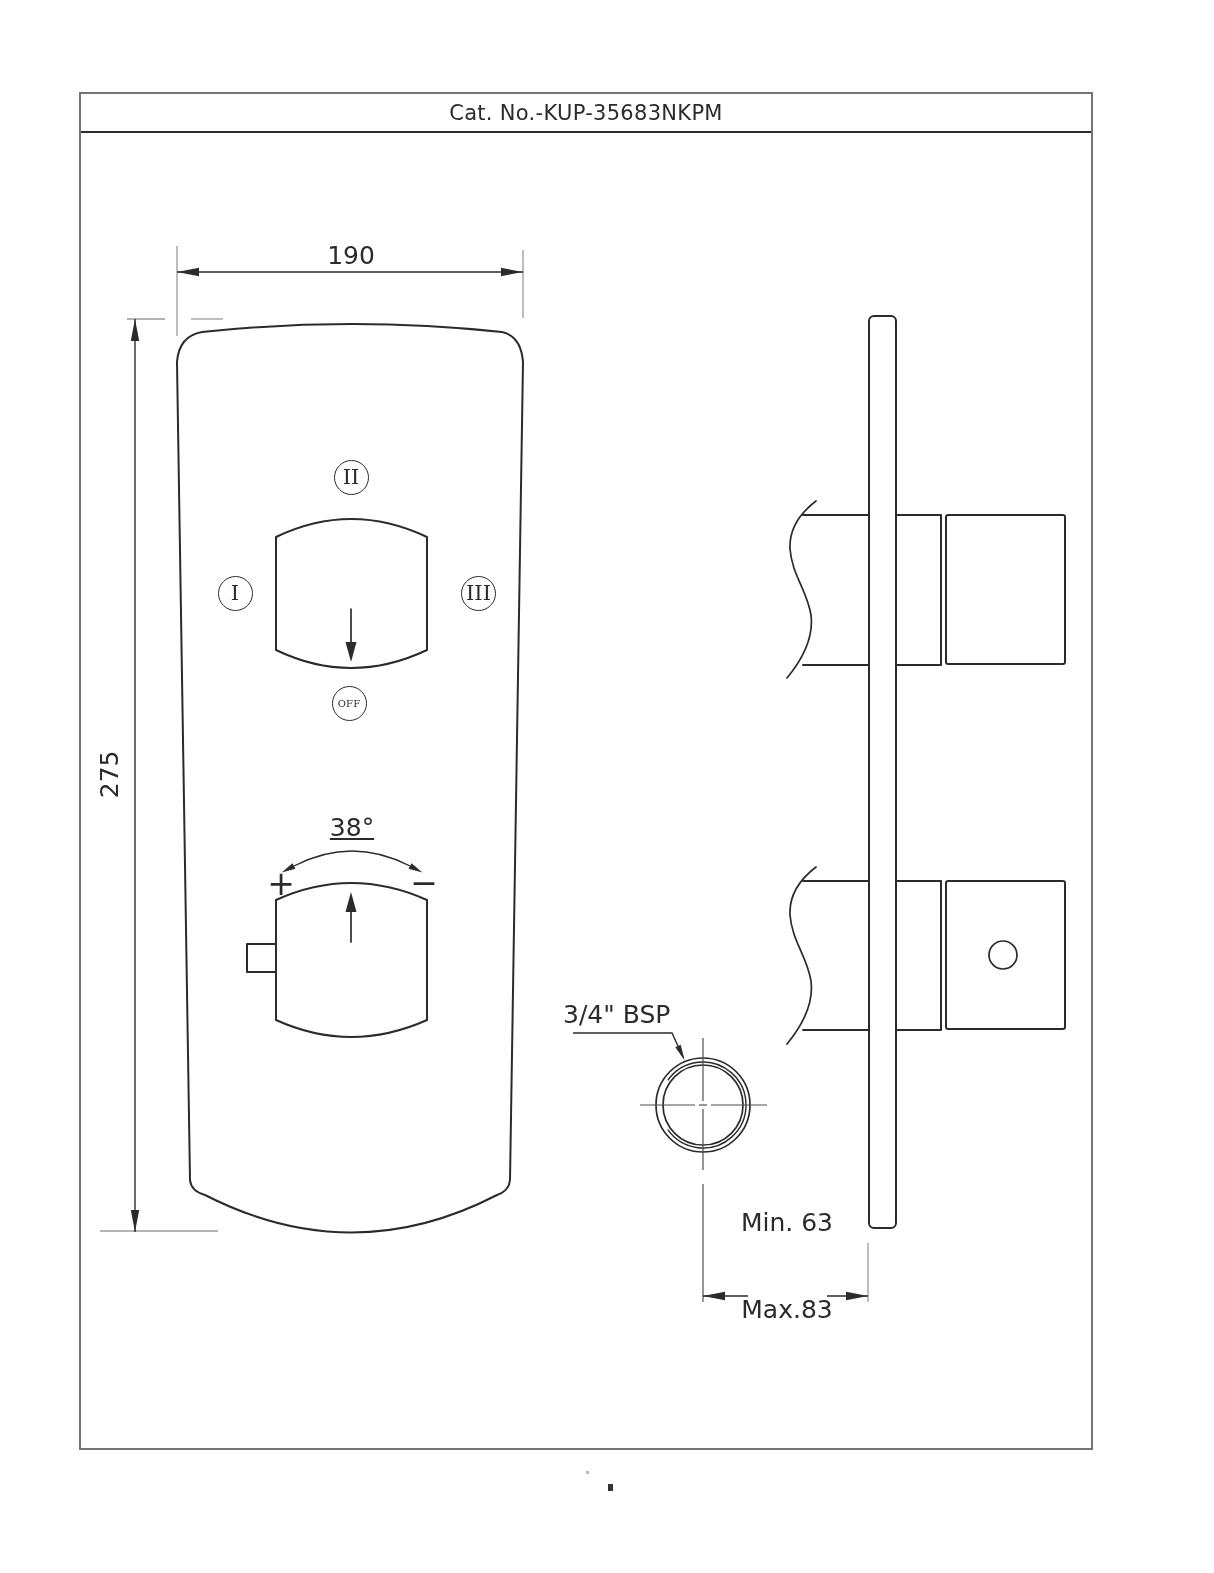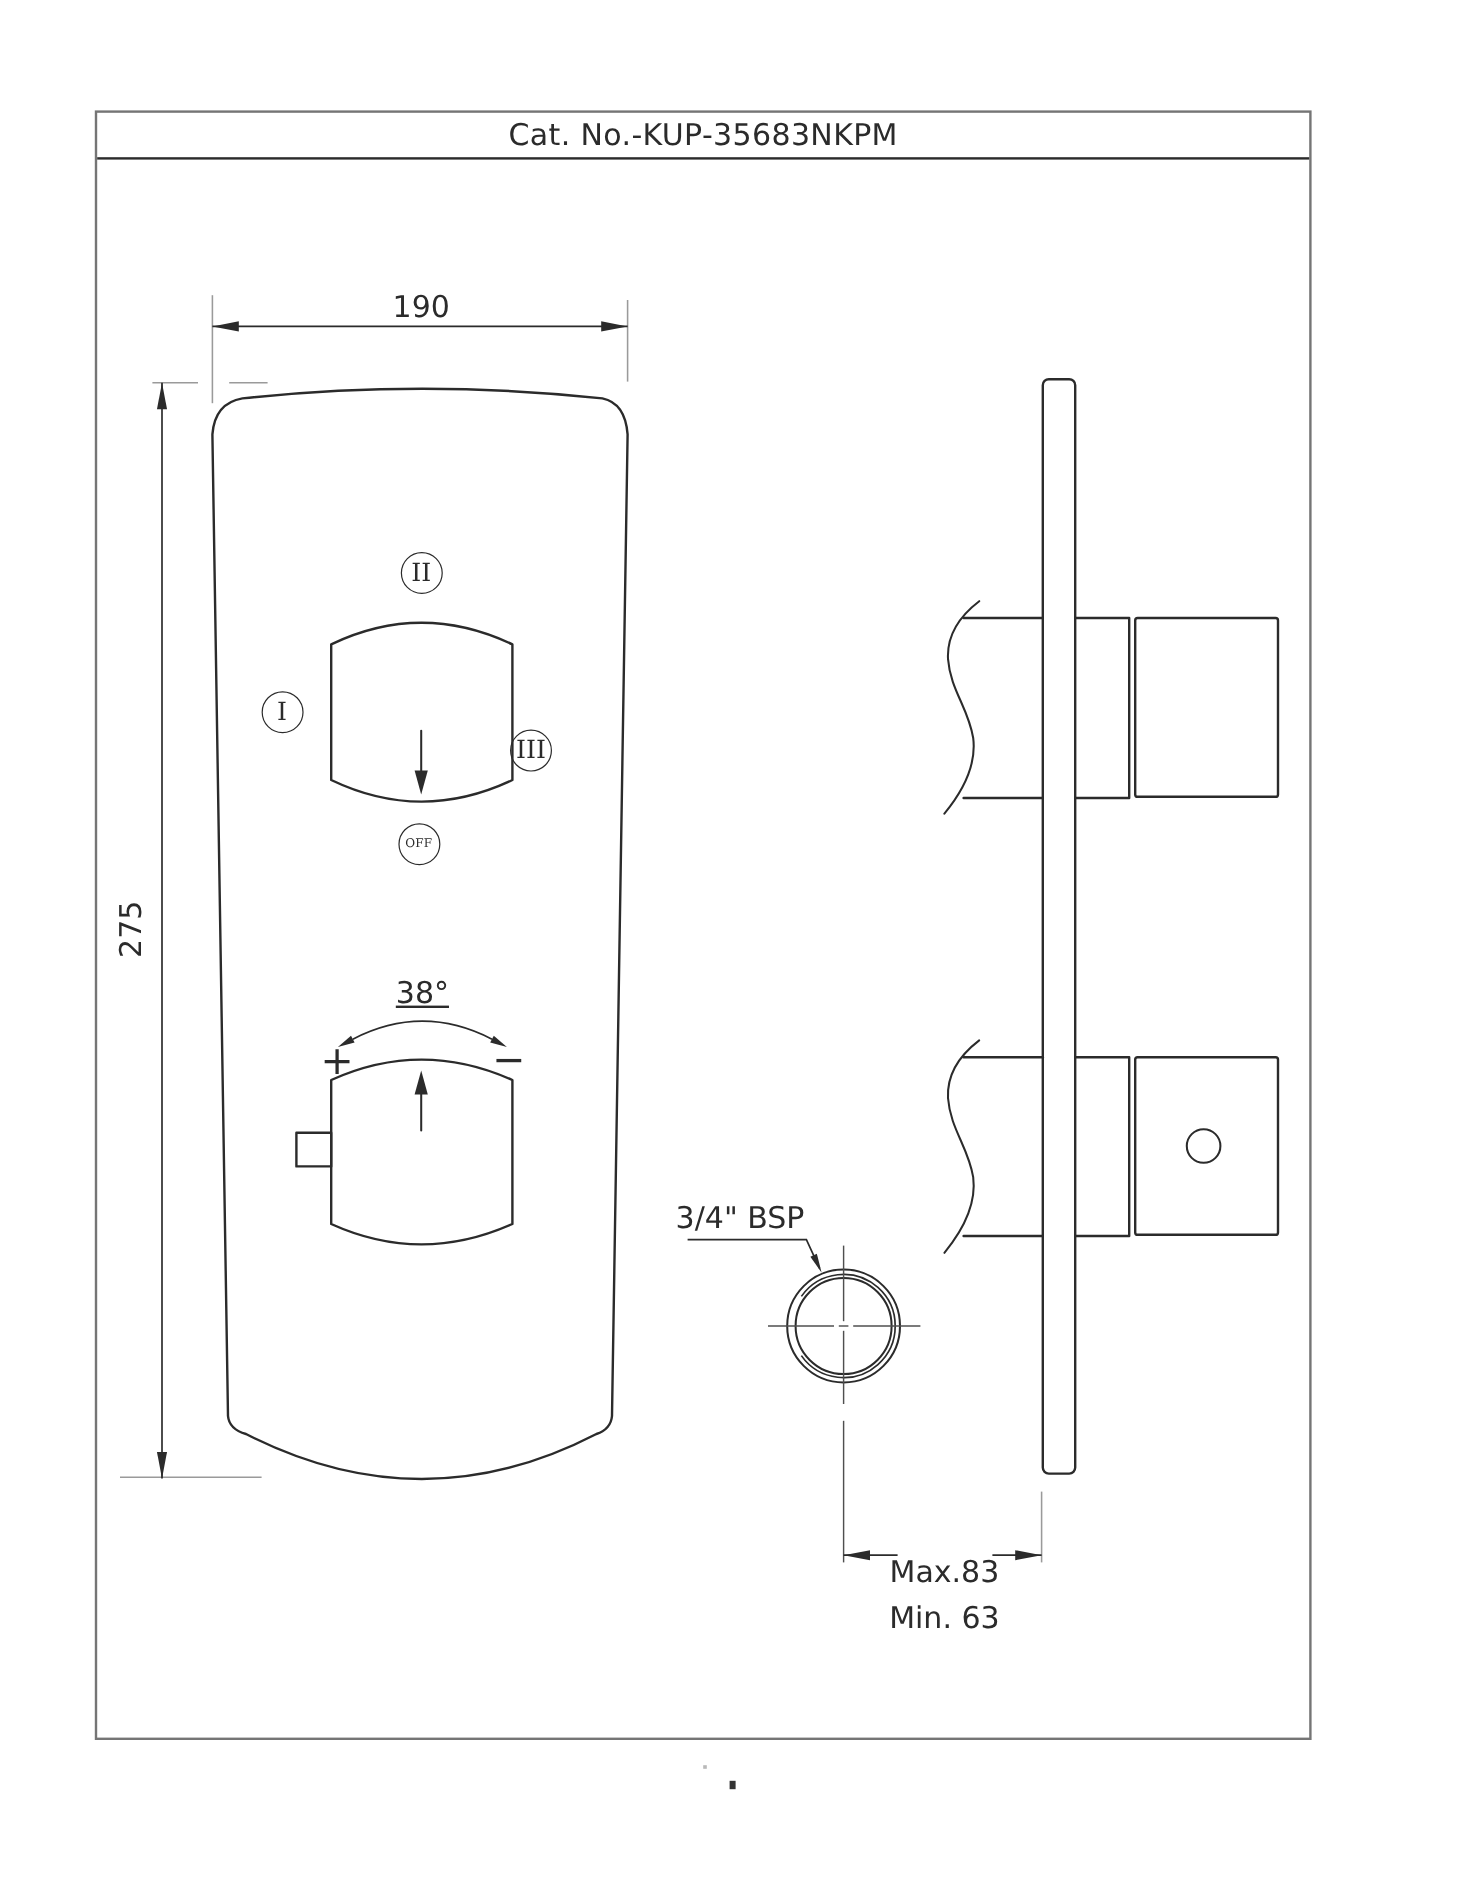--- a/index.html
+++ b/index.html
@@ -12,21 +12,21 @@
   }
   .frame {
     position:absolute; left:79px; top:92px; width:1014px; height:1358px;
     border:2px solid var(--frame_border, #757575); box-sizing:border-box;
   }
   .titlebar {
     position:absolute; left:0; top:0; width:100%; height:39px;
     border-bottom:2px solid var(--line, #2b2b2b); box-sizing:border-box;
     display:flex; align-items:center; justify-content:center;
   }
-  .title { font-size:25px; letter-spacing:.3px; }
+  .title { font-size:21px; letter-spacing:.3px; }
   svg.canvas { position:absolute; left:0; top:0; width:1214px; height:1573px; }
   .s-ln  { stroke:var(--line,#2b2b2b); stroke-width:2;   fill:none; stroke-linecap:round; stroke-linejoin:round; }
   .s-th  { stroke:var(--line,#2b2b2b); stroke-width:1.7; fill:none; stroke-linecap:round; stroke-linejoin:round; }
   .s-dim { stroke:var(--line,#2b2b2b); stroke-width:1.4; fill:none; stroke-linecap:butt; }
   .s-ext { stroke:var(--extension,#9a9a9a); stroke-width:1.3; fill:none; }
   .s-cl  { stroke:var(--centerline,#4f4f4f); stroke-width:1.2; fill:none; }
   .s-fill{ fill:var(--line,#2b2b2b); stroke:none; }
   .lbl { position:absolute; font-size:25px; white-space:nowrap; line-height:1.15; }
   .lbl.center { text-align:center; }
   .rot { transform:rotate(-90deg); transform-origin:center center; }
@@ -128,28 +128,28 @@
       <polygon class="s-fill" points="868,1296 846,1291.8 846,1300.2"></polygon>
     </g>
   </svg>
 
   <div class="lbl center" style="left:291px; top:242px; width:120px;">190</div>
 
   <div class="lbl center rot" style="left:50px; top:760px; width:120px;">275</div>
 
   <div class="badge" style="left:333.5px; top:459.5px;">II</div>
   <div class="badge" style="left:217.5px; top:575.5px;">I</div>
-  <div class="badge" style="left:425px; top:575.5px;margin-top:32px;">III</div>
+  <div class="badge" style="left:461px; top:575.5px;">III</div>
   <div class="badge off" style="left:331.5px; top:685.5px;">OFF</div>
 
   <div class="lbl center" style="left:292px; top:814px; width:120px;text-decoration:underline;">38°</div>
   <div class="lbl sign" style="left:261px; top:867px; width:40px;">+</div>
   <div class="lbl sign" style="left:404px; top:866px; width:40px;">−</div>
 
   <div class="lbl" style="left:563px; top:1001px;">3/4" BSP</div>
 
-  <div class="lbl center" style="left:717px; top:1335px; width:140px;">Min. 63</div>
+  <div class="lbl center" style="left:717px; top:1209px; width:140px;">Min. 63</div>
   <div class="lbl center" style="left:717px; top:1296px; width:140px;">Max.83</div>
 
   <div class="speck" style="left:586px; top:1471px; width:3px; height:3px; background:#b9b9b9;"></div>
   <div class="speck" style="left:608px; top:1484px; width:5px; height:7px; background:#333;"></div>
 
 </div>
 
 </body></html>

